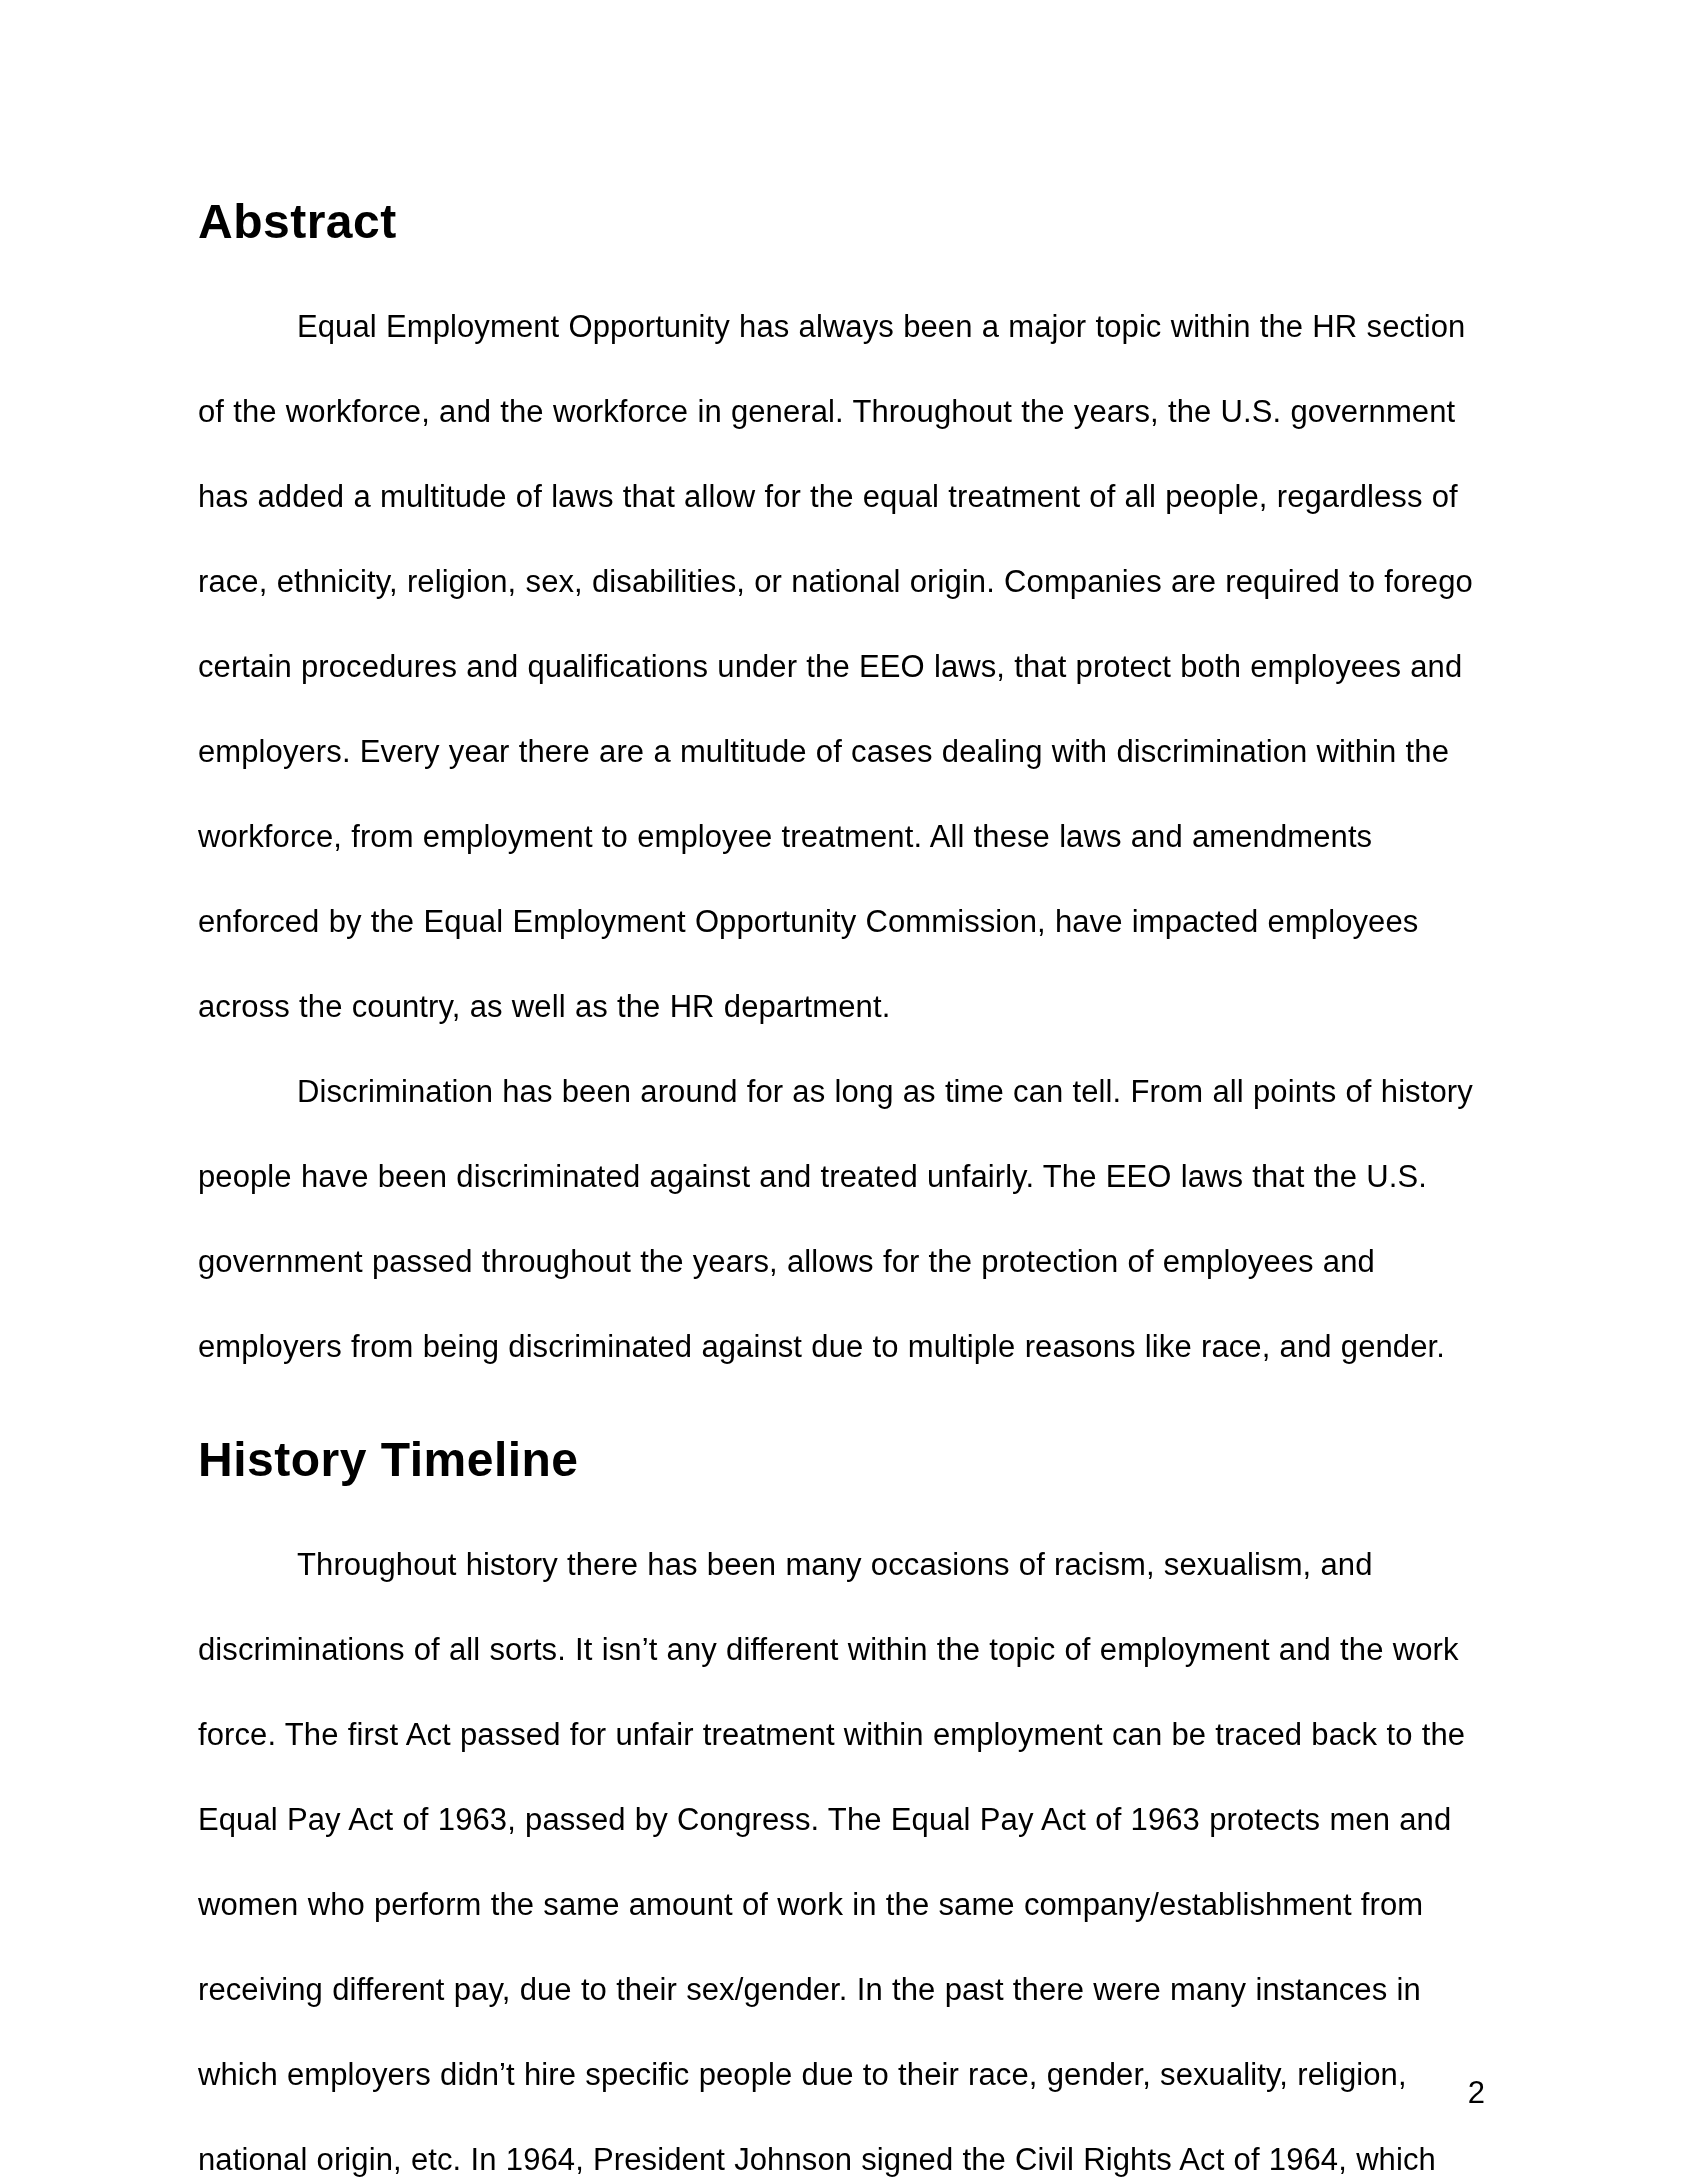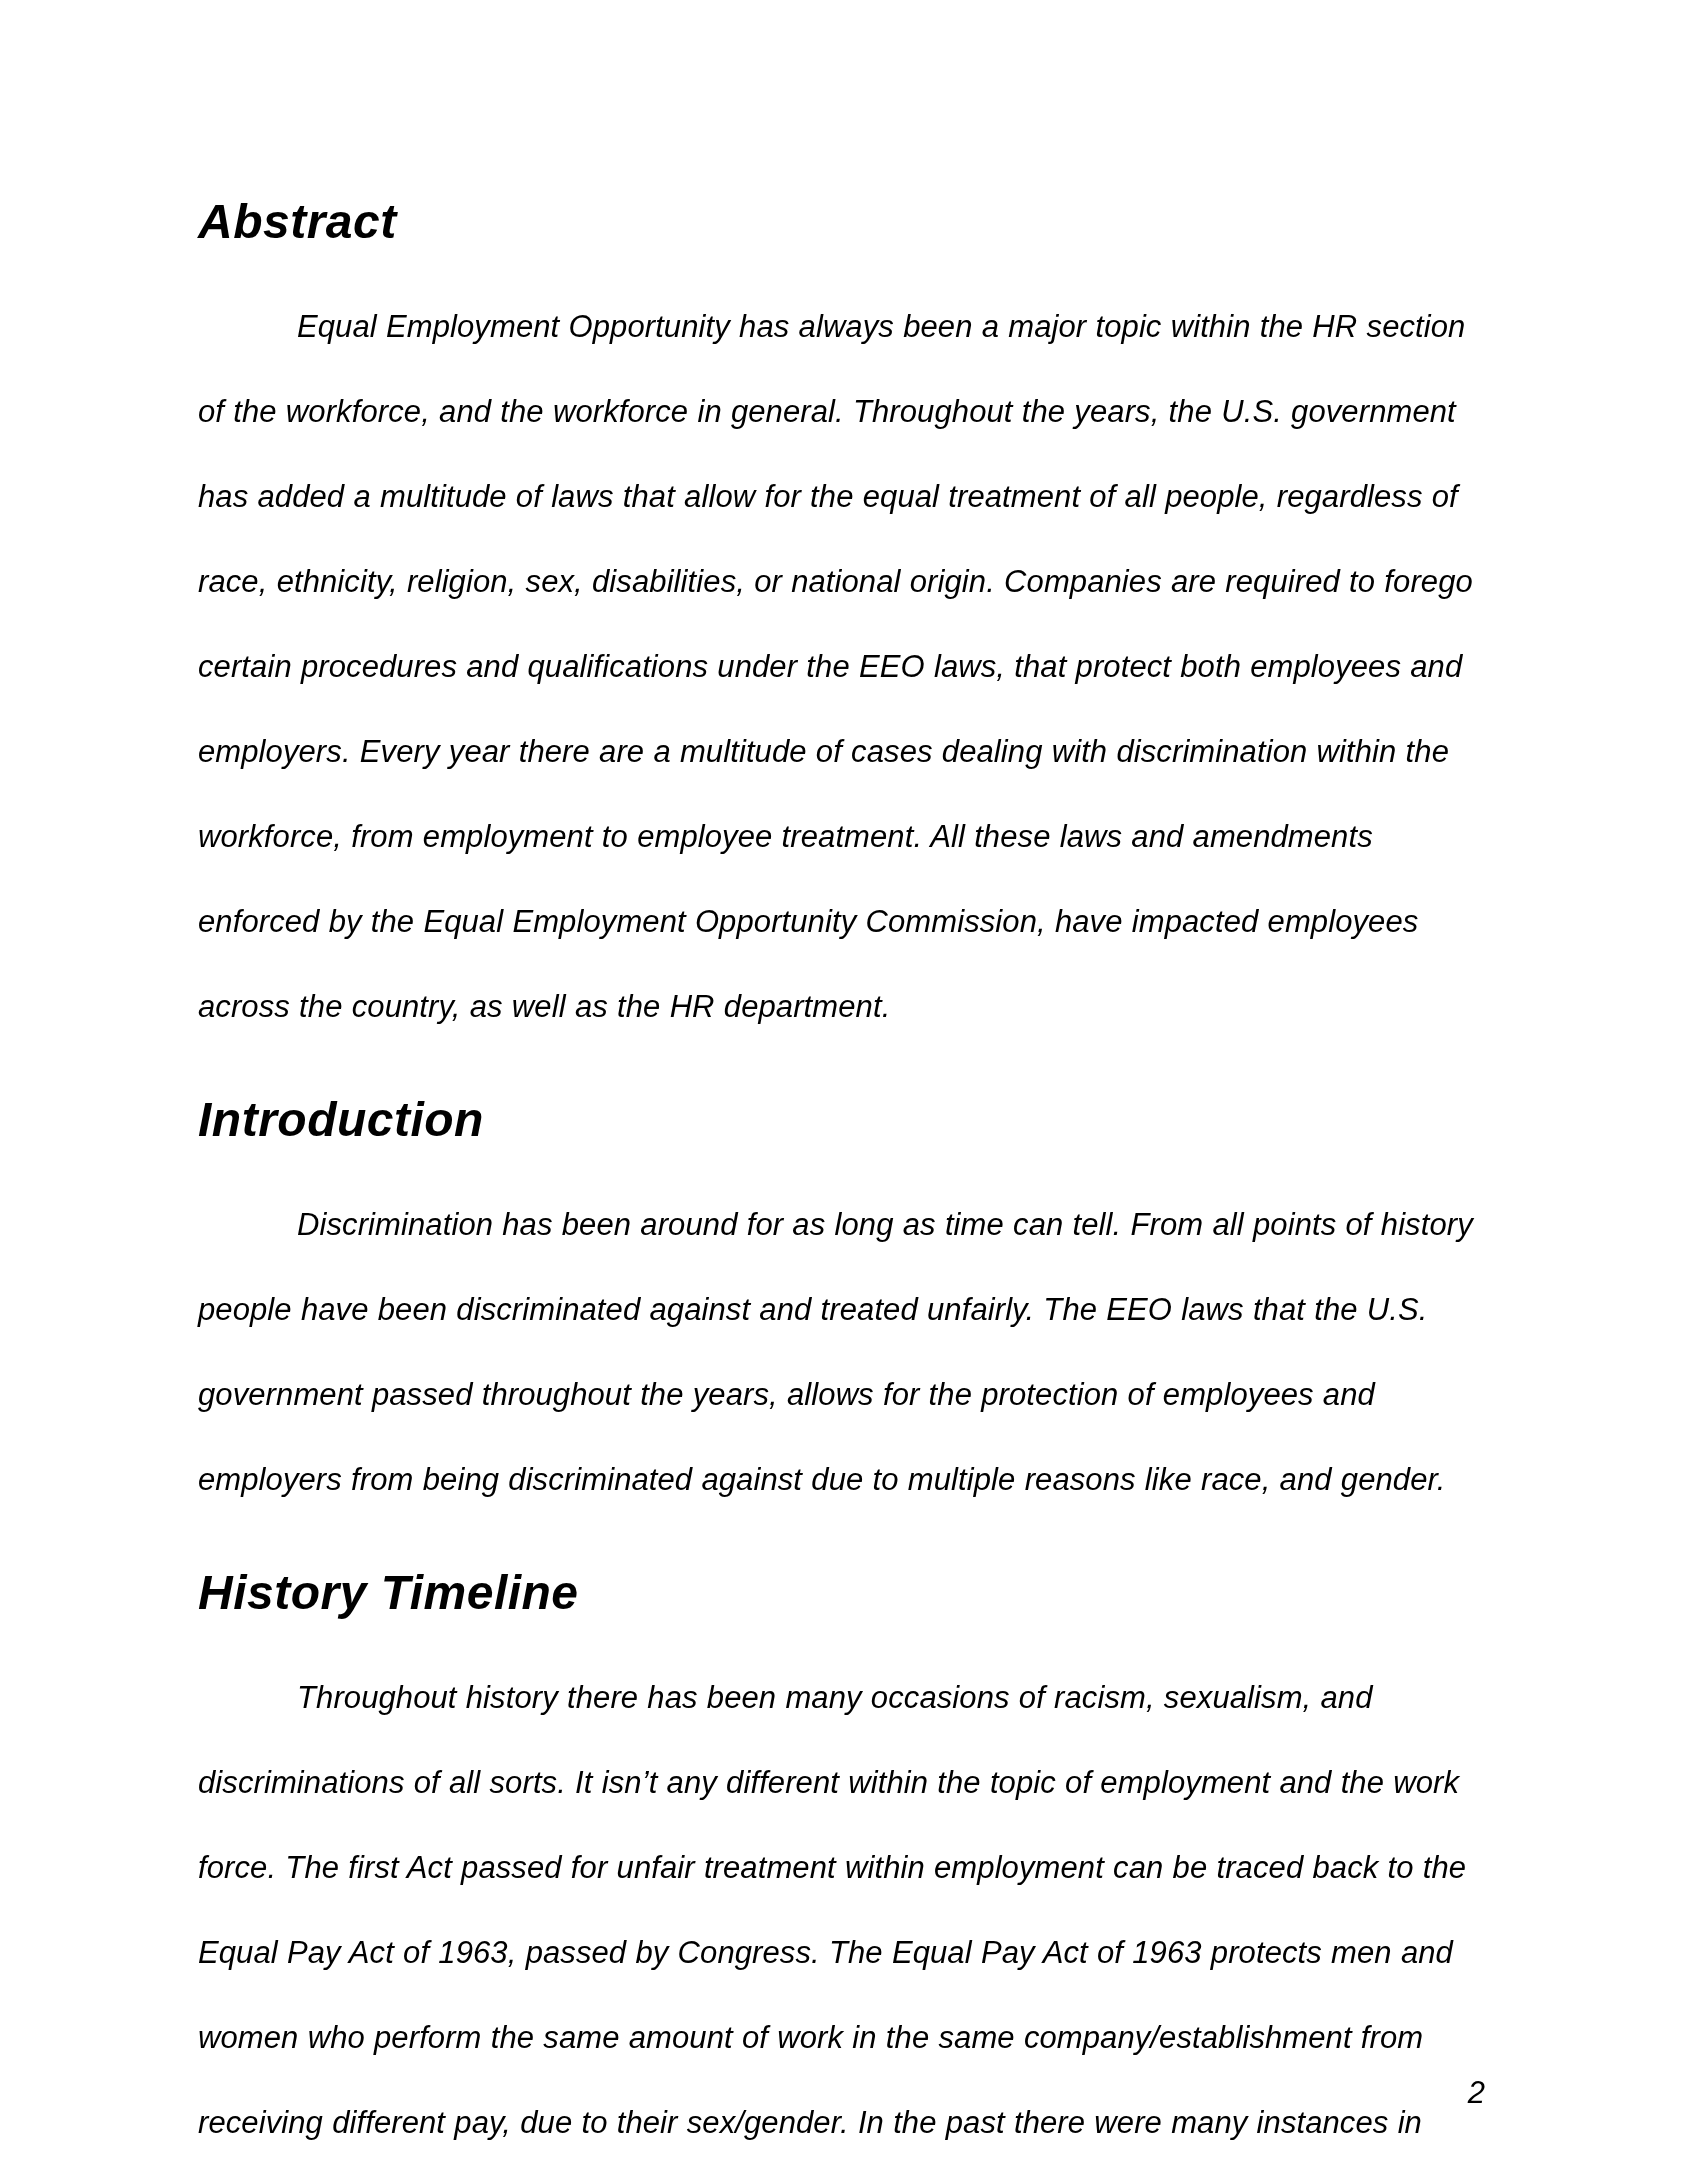--- a/index.html
+++ b/index.html
@@ -10,21 +10,20 @@
   .page {
     position: relative;
     width: 1683px;
     height: 2178px;
     background: #ffffff;
     box-sizing: border-box;
     padding: 193px 198px 0 198px;
     font-family: "Liberation Sans", sans-serif;
     color: #000000;
     overflow: hidden;
-    font-style: italic;
   }
   .doc-heading {
     font-size: 48px;
     line-height: 57px;
     font-weight: 700;
     margin: 42px 0 34px 0;
     letter-spacing: 0.5px;
   }
   .doc-section:first-child .doc-heading {
     margin-top: 0;
@@ -50,21 +49,20 @@
 <body>
 
 <div class="page">
 
   <section class="doc-section">
     <h1 class="doc-heading">Abstract</h1>
     <p class="doc-paragraph">Equal Employment Opportunity has always been a major topic within the HR section of the workforce, and the workforce in general. Throughout the years, the U.S. government has added a multitude of laws that allow for the equal treatment of all people, regardless of race, ethnicity, religion, sex, disabilities, or national origin. Companies are required to forego certain procedures and qualifications under the EEO laws, that protect both employees and employers. Every year there are a multitude of cases dealing with discrimination within the workforce, from employment to employee treatment. All these laws and amendments enforced by the Equal Employment Opportunity Commission, have impacted employees across the country, as well as the HR department.</p>
   </section>
 
   <section class="doc-section">
-    <h1 class="doc-heading">Introduction</h1>
     <p class="doc-paragraph">Discrimination has been around for as long as time can tell. From all points of history people have been discriminated against and treated unfairly. The EEO laws that the U.S. government passed throughout the years, allows for the protection of employees and employers from being discriminated against due to multiple reasons like race, and gender.</p>
   </section>
 
   <section class="doc-section">
     <h1 class="doc-heading">History Timeline</h1>
     <p class="doc-paragraph">Throughout history there has been many occasions of racism, sexualism, and discriminations of all sorts. It isn’t any different within the topic of employment and the work force. The first Act passed for unfair treatment within employment can be traced back to the Equal Pay Act of 1963, passed by Congress. The Equal Pay Act of 1963 protects men and women who perform the same amount of work in the same company/establishment from receiving different pay, due to their sex/gender.  In the past there were many instances in which employers didn’t hire specific people due to their race, gender, sexuality, religion, national origin, etc. In 1964, President Johnson signed the Civil Rights Act of 1964, which was later</p>
   </section>
 
   <div class="page-number">2</div>
 

